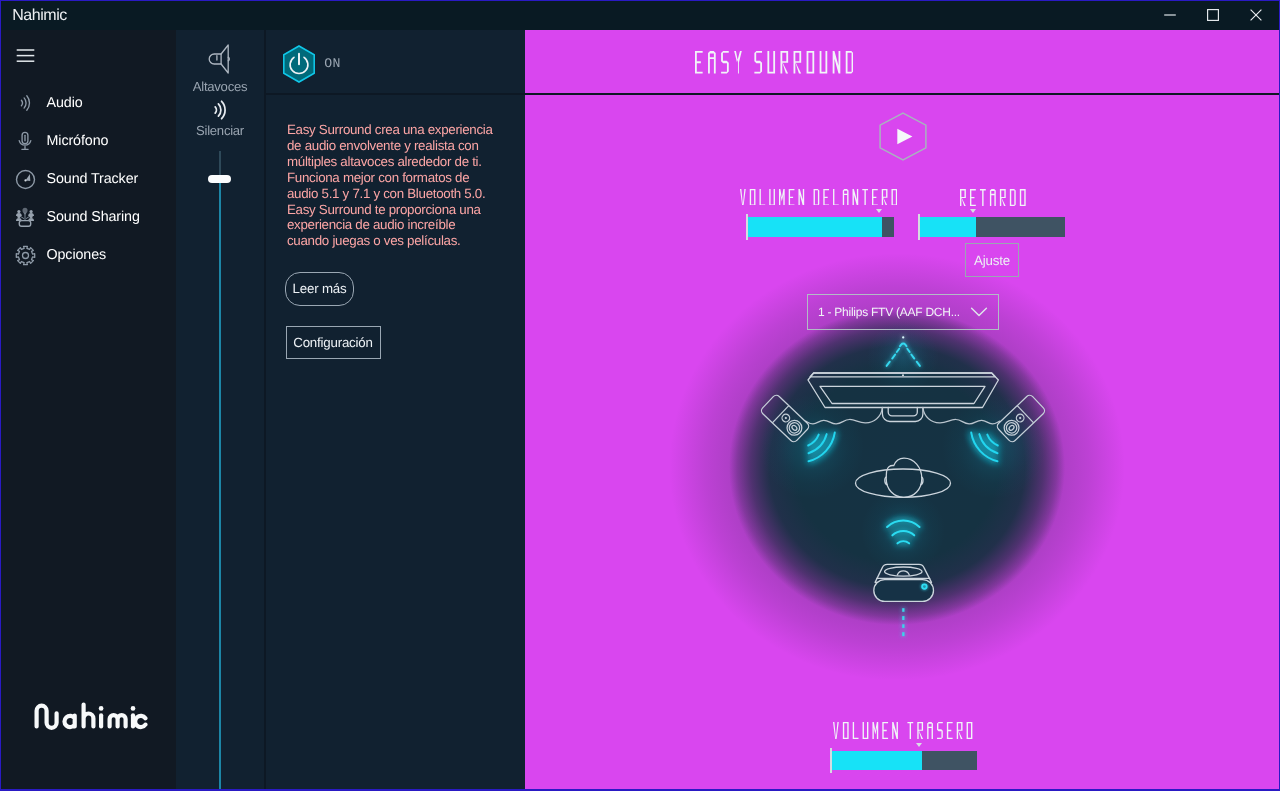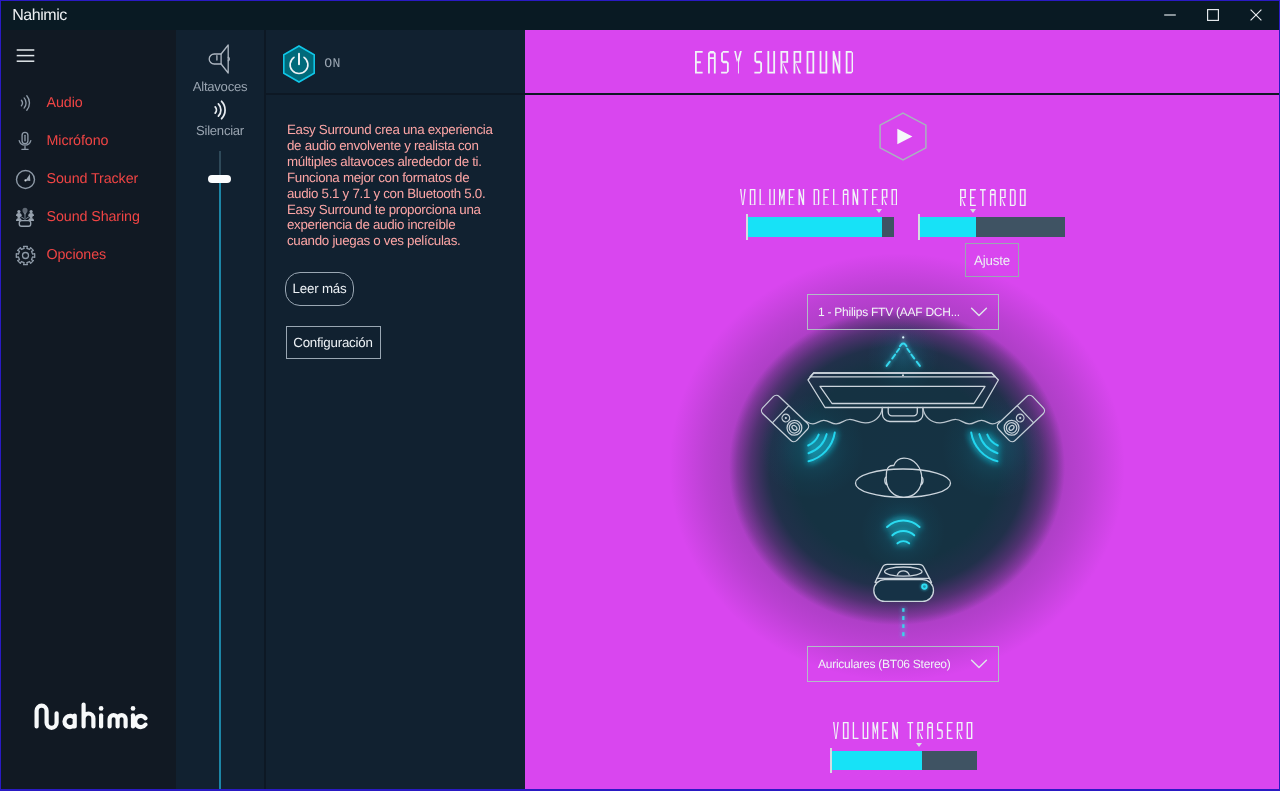--- a/index.html
+++ b/index.html
@@ -18,21 +18,21 @@
         justify-content:center;cursor:pointer;}
   .wbtn svg{display:block;}
 
   
   #sidebar{position:absolute;left:0;top:30px;width:176px;height:761px;background:#111923;}
   #hamburger{position:absolute;left:16px;top:19px;width:19px;height:19px;cursor:pointer;}
   #navlist{position:absolute;left:0;top:54px;width:176px;}
   .nav-item{position:relative;height:38px;display:flex;align-items:center;cursor:pointer;}
   .nav-icon{position:absolute;left:12px;top:50%;transform:translateY(-50%);
      width:26px;height:26px;display:flex;align-items:center;justify-content:center;}
-  .nav-label{position:absolute;left:46.5px;font-size:14.3px;color:#ef4444;white-space:nowrap;letter-spacing:-0.1px;}
+  .nav-label{position:absolute;left:46.5px;font-size:14.3px;color:#ffffff;white-space:nowrap;letter-spacing:-0.1px;}
   .nav-item.active .nav-label{color:#ffffff;}
   .nav-item.active .accent{position:absolute;left:0;top:9.5px;width:3px;height:20px;background:#19c8e8;}
   .nav-glow{position:absolute;left:-16px;top:50%;transform:translateY(-50%);width:78px;height:78px;
      border-radius:50%;background:radial-gradient(circle,
         rgba(13,78,98,0.95) 0%, rgba(13,74,94,0.92) 26%, rgba(12,64,83,0.72) 44%,
         rgba(12,50,68,0.42) 62%, rgba(15,26,36,0.12) 80%, rgba(17,25,35,0) 94%);}
   #logo{position:absolute;left:34px;top:671px;}
 
   
   #volcol{position:absolute;left:176px;top:30px;width:88px;height:761px;background:#112130;}
@@ -485,28 +485,20 @@
 
         <g fill="#3bd4ea" filter="url(#glc)">
           <rect x="172.2" y="273.2" width="2.3" height="3.6"></rect>
           <rect x="172.2" y="281.1" width="2.3" height="3.9"></rect>
           <rect x="172.2" y="289.3" width="2.3" height="3.6"></rect>
           <rect x="172.2" y="297.2" width="2.3" height="3.9"></rect>
         </g>
       </svg>
     </div>
 
-    <div class="dropdown" id="dd-rear">
-      <span class="dd-text">Auriculares (BT06 Stereo)</span>
-      <span class="dd-chev">
-        <svg width="18" height="12" viewBox="0 0 18 12" fill="none">
-            <path d="M1.6 2.2 L9 9.6 L16.4 2.2" stroke="#dfe5eb" stroke-width="1.45" stroke-linecap="round" stroke-linejoin="round"></path>
-          </svg>
-      </span>
-    </div>
 
     <div class="slabel techno" id="lbl-rear">
         <svg width="139.38" height="17.00" viewBox="0 0 819.9 100" fill="#f1f5f8" fill-rule="evenodd">
           <path d="M0 0 H8 L17 92 L26 0 H34 L21 100 H13 Z" transform="translate(0,0)"></path>
           <path d="M0 0 H34 V100 H0 ZM8 8H26V92H8Z" transform="translate(58,0)"></path>
           <path d="M0 0H8V100H0ZM8 92H34V100H8Z" transform="translate(116,0)"></path>
           <path d="M0 0 H8 V92 H26 V0 H34 V100 H0 Z" transform="translate(174,0)"></path>
           <path d="M0 0 H8 L17 50 L26 0 H34 V100 H26 V32 L17 74 L8 32 V100 H0 Z" transform="translate(232,0)"></path>
           <path d="M0 0H34V8H0ZM0 8H8V92H0ZM0 92H34V100H0ZM8 46H26V54H8Z" transform="translate(290,0)"></path>
           <path d="M0 0 H8 L26 66 V0 H34 V100 H26 L8 34 V100 H0 Z" transform="translate(348,0)"></path>

